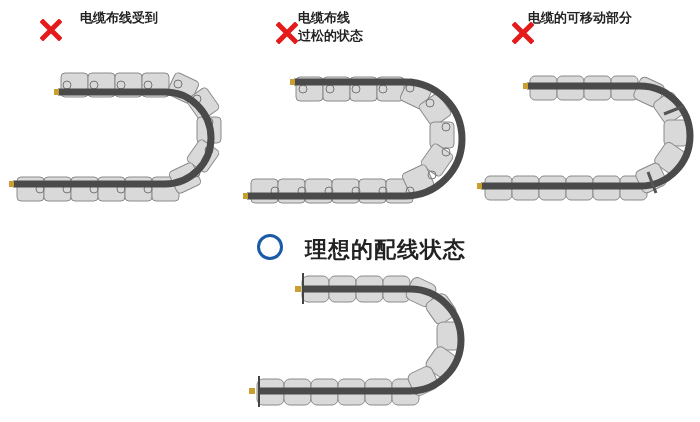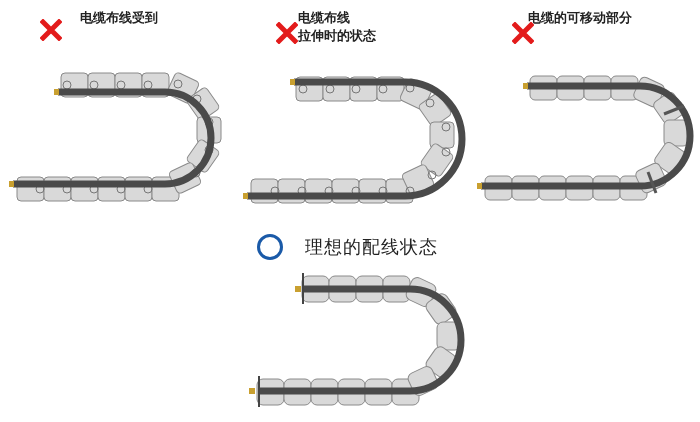--- a/index.html
+++ b/index.html
@@ -1,39 +1,39 @@
 <!DOCTYPE html>
 <html><head>
 <meta charset="utf-8">
 <style>
   html, body { margin:0; padding:0; background:#ffffff; }
   body { width:700px; height:422px; position:relative; overflow:hidden; font-family:"DejaVu Sans", sans-serif; }
   .label { position:absolute; font-size:13px; line-height:18px; color:#222; font-weight:bold; }
   .label span { display:block; }
   .xmark { position:absolute; width:22px; height:22px; }
   .omark { position:absolute; width:26px; height:26px; border:3px solid #1a5aa8; border-radius:50%; box-sizing:border-box; }
-  .ideal-title { position:absolute; font-size:18px; font-weight:normal; color:#222; letter-spacing:1px;text-align:center; }
+  .ideal-title { position:absolute; font-size:22px; font-weight:bold; color:#222; letter-spacing:1px;text-align:center; }
   svg.chain { position:absolute; left:0; top:0; }
 </style>
 </head>
 <body>
 
 <svg class="xmark" style="left:40px;top:19px" viewBox="0 0 22 22">
   <path d="M3 3 L19 19 M19 3 L3 19" stroke="#e31b1b" stroke-width="5" stroke-linecap="square"></path>
 </svg>
 <div class="label" style="left:80px;top:9px">
   <span>电缆布线受到</span>
 </div>
 
 <svg class="xmark" style="left:276px;top:22px" viewBox="0 0 22 22">
   <path d="M3 3 L19 19 M19 3 L3 19" stroke="#e31b1b" stroke-width="5" stroke-linecap="square"></path>
 </svg>
 <div class="label" style="left:298px;top:9px">
   <span>电缆布线</span>
-  <span>拉伸时的状态</span>
+  <span>过松的状态</span>
 </div>
 
 <svg class="xmark" style="left:512px;top:22px" viewBox="0 0 22 22">
   <path d="M3 3 L19 19 M19 3 L3 19" stroke="#e31b1b" stroke-width="5" stroke-linecap="square"></path>
 </svg>
 <div class="label" style="left:528px;top:9px">
   <span>电缆的可移动部分</span>
 </div>
 
 <div class="omark" style="left:257px;top:234px"></div>

